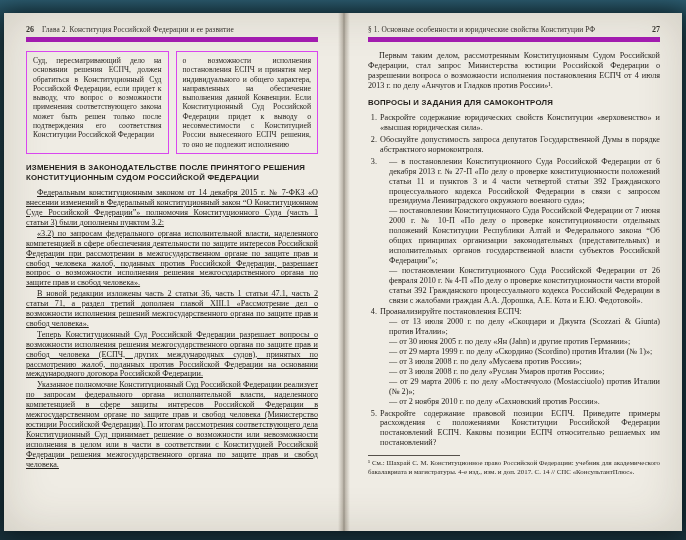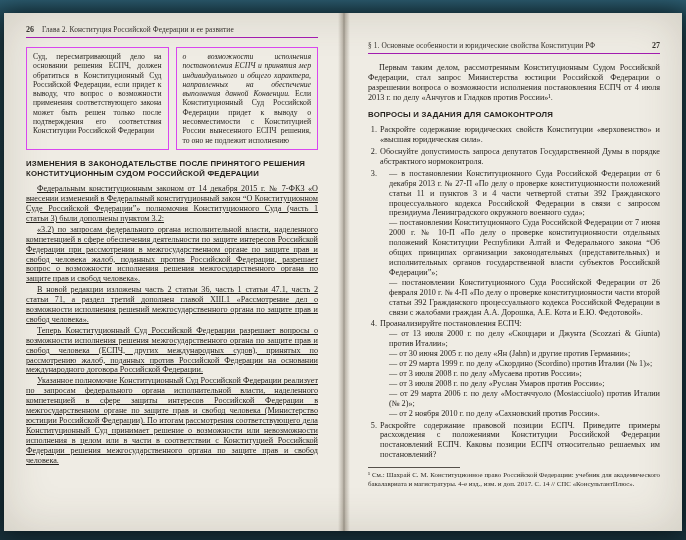--- a/index.html
+++ b/index.html
@@ -25,35 +25,35 @@
     font-size:8.2px; line-height:9.9px;
   }
   .page.right-pg { padding:12px 22px 8px 18px; }
   .gutter {
     width:12px; flex:0 0 12px;
     background:linear-gradient(90deg, rgba(0,0,0,0) 0%, rgba(60,45,25,.28) 40%, rgba(40,30,15,.42) 50%, rgba(60,45,25,.28) 60%, rgba(0,0,0,0) 100%);
   }
   .running-head {
     display:flex; align-items:flex-end; gap:8px;
     font-size:7.4px; line-height:9px; color:#33302b;
-    border-bottom:1px solid #a21caf;
+    border-bottom:5px solid #a21caf;
     padding-bottom:3px; margin-bottom:9px;
   }
   .running-head .pgnum { font-weight:bold; font-size:8px; }
   .running-head .rh-title { flex:1; letter-spacing:.1px; }
   .running-head.rh-right .rh-title { text-align:left; }
-  .running-head.rh-right { justify-content:space-between;margin-top:16px; }
+  .running-head.rh-right { justify-content:space-between; }
   .excerpt-row { display:flex; gap:7px; margin-bottom:9px; }
   .excerpt-box {
     flex:1; border:1px solid #d946ef;
     padding:4px 6px;
     font-size:7.7px; line-height:9.3px;
     text-align:justify;
   }
-  .excerpt-box .ital { font-style:italic; }
+  .excerpt-box .ital { }
   .sec-heading {
     font-family:"Liberation Sans", sans-serif;
     font-weight:bold; font-size:7.8px; line-height:9.6px;
     letter-spacing:.2px;
     margin:7px 0 6px 0;
   }
   .para { text-align:justify; text-indent:11px; margin-bottom:1px;text-decoration:underline; }
   .intro-para { text-align:justify; text-indent:11px; margin-bottom:5px; }
   .q-list { margin-top:2px; }
   .q-item { display:flex; margin-bottom:2px; }

